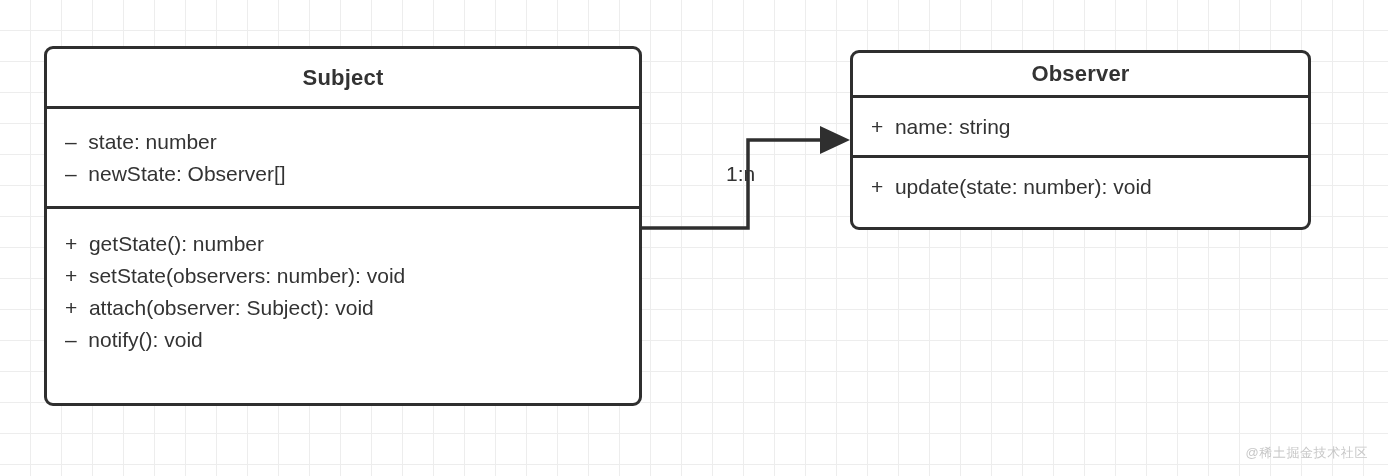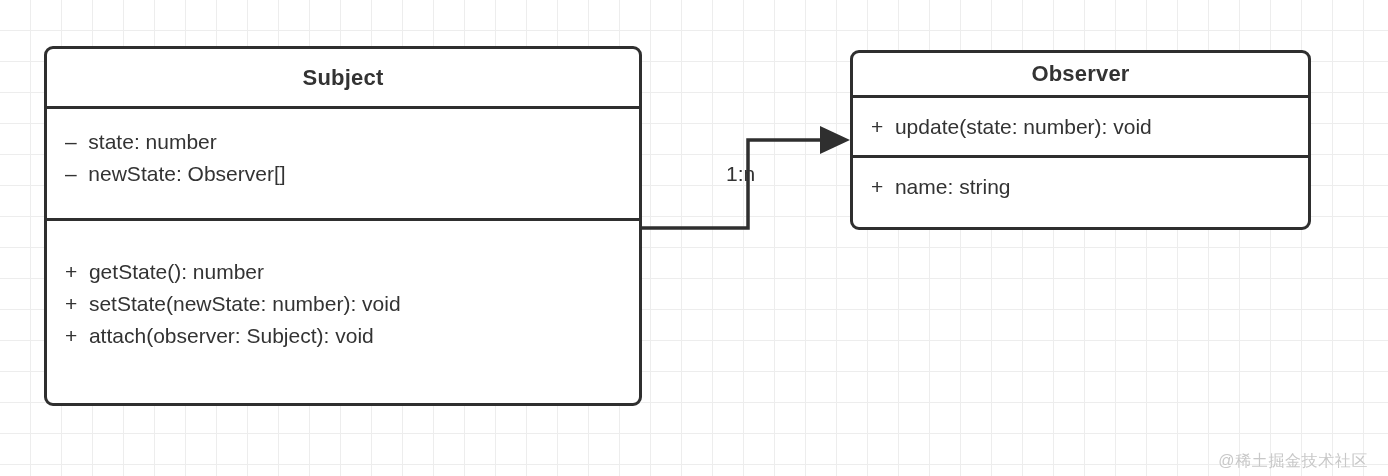--- a/index.html
+++ b/index.html
@@ -58,21 +58,21 @@
   
   #subject-class {
     left: 44px;
     top: 46px;
     width: 598px;
     height: 360px;
   }
   #subject-class .uml-title { height: 57px; font-size: 22px; }
   #subject-class .uml-compartment { font-size: 21px; }
   #subject-attrs { height: 100px; }
-  #subject-methods { height: 169px; margin-top: 12px; }
+  #subject-methods { height: 169px; }
 
   
   #observer-class {
     left: 850px;
     top: 50px;
     width: 461px;
     height: 180px;
   }
   #observer-class .uml-title { height: 42px; font-size: 22px; }
   #observer-class .uml-compartment { font-size: 21px; }
@@ -103,55 +103,56 @@
     top: 162px;
     font-size: 21px;
     color: #333333;
     background: transparent;
   }
 
   
   #watermark {
     position: absolute;
     right: 20px;
-    bottom: 4px;
-    font-size: 16px;
+    bottom: 14px;
+    font-size: 13px;
     color: #c8c8c8;
     letter-spacing: .6px;
   }
 </style>
 </head>
 <body>
 
 <div id="canvas">
 
   <div class="uml-class" id="subject-class">
     <div class="uml-title">Subject</div>
 
     <div class="uml-compartment" id="subject-attrs">
       <div class="uml-member">–  state: number</div>
       <div class="uml-member">–  newState: Observer[]</div>
     </div>
 
     <div class="uml-compartment" id="subject-methods">
       <div class="uml-member">+  getState(): number</div>
-      <div class="uml-member">+  setState(newState: number): void</div>
+      <div class="uml-member">+  setState(observers: number): void</div>
       <div class="uml-member">+  attach(observer: Subject): void</div>
+      <div class="uml-member">–  notify(): void</div>
     </div>
   </div>
 
   <div class="uml-class" id="observer-class">
     <div class="uml-title">Observer</div>
 
+    <div class="uml-compartment" id="observer-attrs">
+      <div class="uml-member">+  name: string</div>
+    </div>
+
     <div class="uml-compartment" id="observer-methods">
       <div class="uml-member">+  update(state: number): void</div>
-    </div>
-
-    <div class="uml-compartment" id="observer-attrs">
-      <div class="uml-member">+  name: string</div>
     </div>
   </div>
 
   <svg id="association" viewBox="0 0 1388 476" width="1388" height="476">
     <path class="conn-line" d="M 642 228 L 748 228 L 748 140 L 823 140"></path>
     <polygon class="conn-arrow" points="820,126 850,140 820,154"></polygon>
   </svg>
 
   <div class="multiplicity-label">1:n</div>
 

